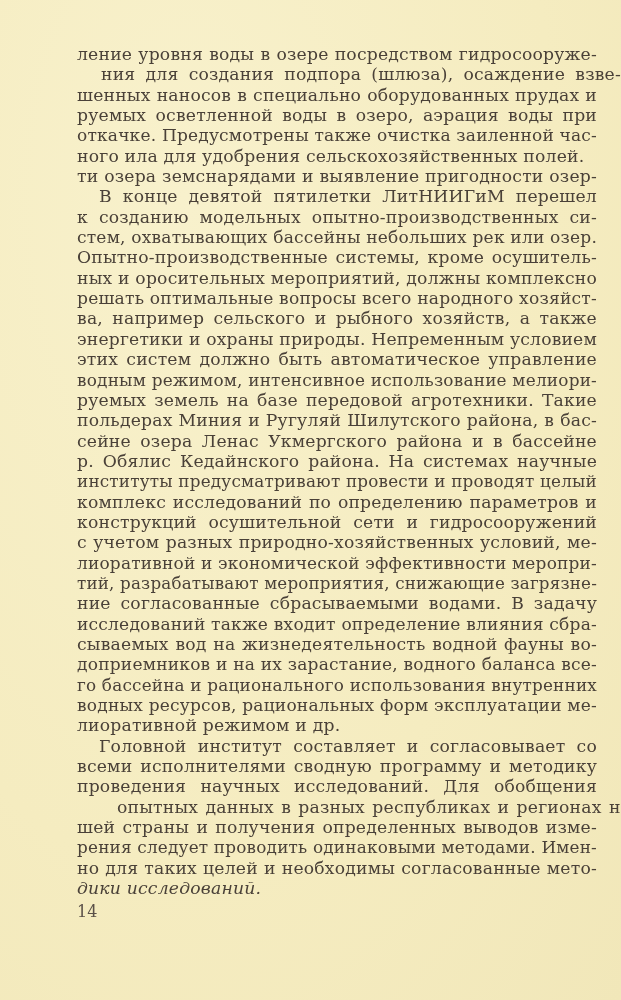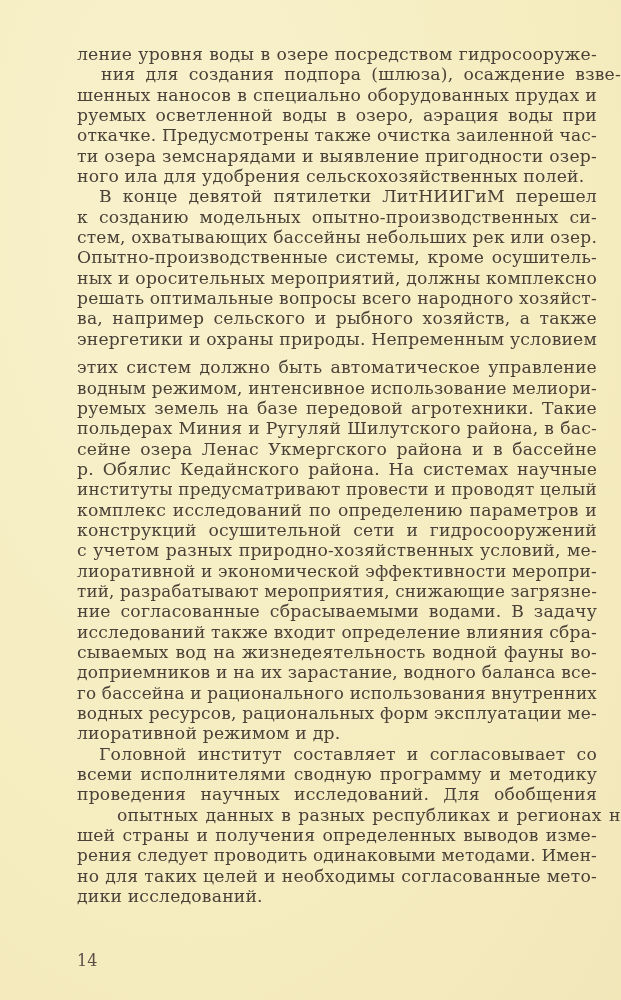--- a/index.html
+++ b/index.html
@@ -35,49 +35,49 @@
     }
     .line.last {
       text-align-last: left;
     }
     .line.indent {
       text-indent: 22px;
     }
     .page-number {
       position: absolute;
       left: 77px;
-      top: 951px;
+      top: 902px;
       font-family: "DejaVu Serif", "Liberation Serif", serif;
       font-size: 16px;
       color: #5a5048;
     }
   </style>
 </head>
 <body>
 
 <div class="page">
   <div>
     <span class="line" style="display: block; width: 520px;">ление уровня воды в озере посредством гидросооруже-</span>
     <span class="line" style="display: block; width: 520px; margin-left: 24px;">ния для создания подпора (шлюза), осаждение взве-</span>
     <span class="line" style="display: block; width: 520px;">шенных наносов в специально оборудованных прудах и</span>
     <span class="line" style="display: block; width: 520px;">руемых осветленной воды в озеро, аэрация воды при</span>
     <span class="line" style="display: block; width: 525.828px; transform: scaleX(0.9889); transform-origin: left top;">откачке. Предусмотрены также очистка заиленной час-</span>
+    <span class="line last" style="display: block; width: auto;">ного ила для удобрения сельскохозяйственных полей.</span>
     <span class="line" style="display: block; width: 520px;">ти озера земснарядами и выявление пригодности озер-</span>
-    <span class="line last" style="display: block; width: auto;">ного ила для удобрения сельскохозяйственных полей.</span>
   </div>
   <div>
     <span class="line indent" style="display: block; width: 520px;">В конце девятой пятилетки ЛитНИИГиМ перешел</span>
     <span class="line" style="display: block; width: 520px;">к созданию модельных опытно-производственных си-</span>
     <span class="line" style="display: block; width: 524.734px; transform: scaleX(0.991); transform-origin: left top;">стем, охватывающих бассейны небольших рек или озер.</span>
     <span class="line" style="display: block; width: 520px;">Опытно-производственные системы, кроме осушитель-</span>
     <span class="line" style="display: block; width: 520.469px; transform: scaleX(0.9991); transform-origin: left top;">ных и оросительных мероприятий, должны комплексно</span>
     <span class="line" style="display: block; width: 522.172px; transform: scaleX(0.9958); transform-origin: left top;">решать оптимальные вопросы всего народного хозяйст-</span>
     <span class="line" style="display: block; width: 520px;">ва, например сельского и рыбного хозяйств, а также</span>
     <span class="line" style="display: block; width: 521.562px; transform: scaleX(0.997); transform-origin: left top;">энергетики и охраны природы. Непременным условием</span>
-    <span class="line" style="display: block; width: 520px; margin-top: 8px;">этих систем должно быть автоматическое управление</span>
+    <span class="line" style="display: block; width: 520px;">этих систем должно быть автоматическое управление</span>
     <span class="line" style="display: block; width: 529.156px; transform: scaleX(0.9827); transform-origin: left top;">водным режимом, интенсивное использование мелиори-</span>
     <span class="line" style="display: block; width: 520px;">руемых земель на базе передовой агротехники. Такие</span>
     <span class="line" style="display: block; width: 520px;">польдерах Миния и Ругуляй Шилутского района, в бас-</span>
     <span class="line" style="display: block; width: 520px;">сейне озера Ленас Укмергского района и в бассейне</span>
     <span class="line" style="display: block; width: 520px;">р. Обялис Кедайнского района. На системах научные</span>
     <span class="line" style="display: block; width: 532.5px; transform: scaleX(0.9765); transform-origin: left top;">институты предусматривают провести и проводят целый</span>
     <span class="line" style="display: block; width: 520px;">комплекс исследований по определению параметров и</span>
     <span class="line" style="display: block; width: 520px;">конструкций осушительной сети и гидросооружений</span>
     <span class="line" style="display: block; width: 520px;">с учетом разных природно-хозяйственных условий, ме-</span>
     <span class="line" style="display: block; width: 527.328px; transform: scaleX(0.9861); transform-origin: left top;">лиоративной и экономической эффективности меропри-</span>
@@ -91,17 +91,17 @@
     <span class="line last" style="display: block; width: auto;">лиоративной режимом и др.</span>
   </div>
   <div>
     <span class="line indent" style="display: block; width: 520px;">Головной институт составляет и согласовывает со</span>
     <span class="line" style="display: block; width: 520px;">всеми исполнителями сводную программу и методику</span>
     <span class="line" style="display: block; width: 520px;">проведения научных исследований. Для обобщения</span>
     <span class="line" style="display: block; width: 520px; margin-left: 40px;">опытных данных в разных республиках и регионах на-</span>
     <span class="line" style="display: block; width: 520px;">шей страны и получения определенных выводов изме-</span>
     <span class="line" style="display: block; width: 530.938px; transform: scaleX(0.9794); transform-origin: left top;">рения следует проводить одинаковыми методами. Имен-</span>
     <span class="line" style="display: block; width: 520px;">но для таких целей и необходимы согласованные мето-</span>
-    <span class="line last" style="display: block; width: auto;">дики исследований.</span>
+    <span class="line last" style="display: block; width: auto; font-style: italic;">дики исследований.</span>
   </div>
 </div>
 
 <div class="page-number">14</div>
 
 </body></html>

